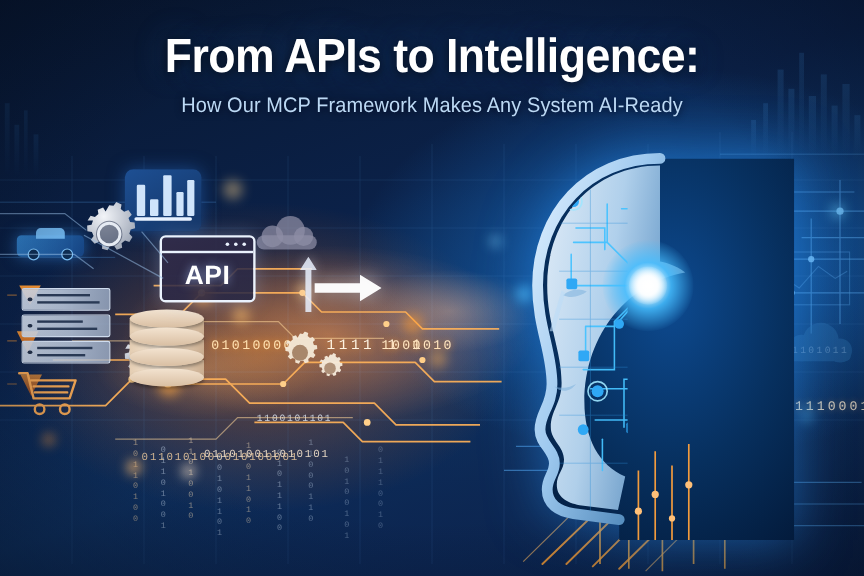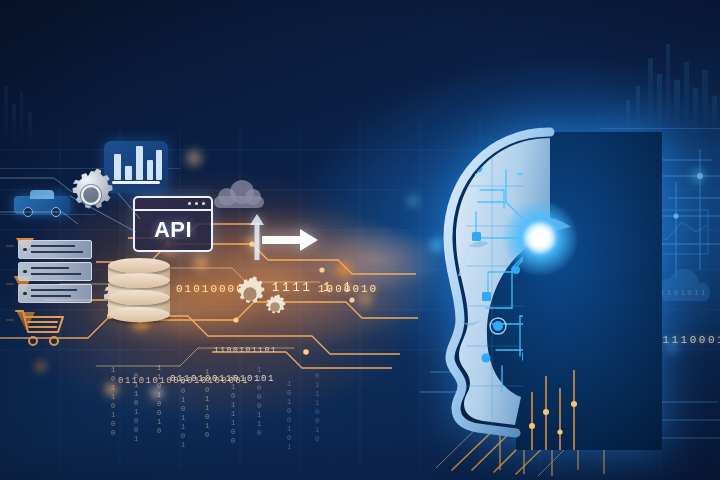--- a/index.html
+++ b/index.html
@@ -520,14 +520,18 @@
   <div class="lay nc">
     <div class="gl" style="left:430px;top:238px;width:14px;height:14px;background:#53c4ff;opacity:.7"></div>
     <div class="gl" style="left:692px;top:170px;width:12px;height:12px;background:#66cbff;opacity:.6"></div>
     <div class="gl" style="left:408px;top:196px;width:10px;height:10px;background:#7fd5ff;opacity:.5"></div>
     <div class="gl" style="left:666px;top:340px;width:12px;height:12px;background:#5cc2ff;opacity:.45"></div>
   </div>
 
   <div class="lay nc" style="
     background:radial-gradient(ellipse 78% 78% at 50% 48%, rgba(0,0,0,0) 55%, rgba(3,10,26,.58) 100%);"></div>
 
+  <div id="titleWrap">
+    <div id="title">From APIs to Intelligence:</div>
+    <div id="subtitle">How Our MCP Framework Makes Any System AI-Ready</div>
+  </div>
 
 </div>
 
 </body></html>

